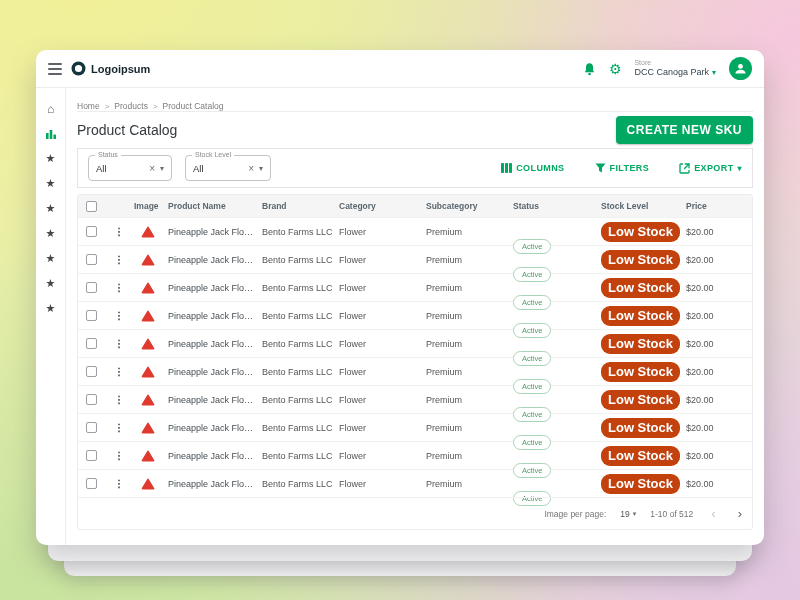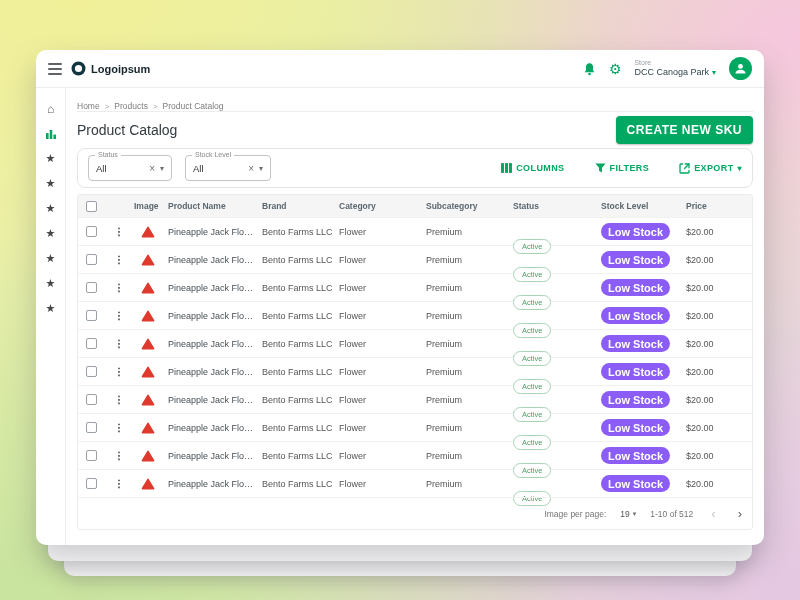--- a/index.html
+++ b/index.html
@@ -41,21 +41,21 @@
   .home-glyph { font-size:12px; color:#5f6368; }
   .star { font-size:11px; color:#474747; }
   .content { flex:1; display:flex; flex-direction:column; padding:0 11px; min-width:0; }
   .breadcrumb { height:24px; flex:0 0 24px; display:flex; align-items:flex-end; gap:5px; font-size:8.5px; color:#7d7d7d; border-bottom:1px solid #ececec; }
   .breadcrumb .sep { color:#9e9e9e; font-size:8px; }
   .crumb { cursor:pointer; }
   .title-row { display:flex; align-items:center; justify-content:space-between; height:36px; flex:0 0 36px; }
   .page-title { font-size:14px; color:#333b40; font-weight:500; }
   .create-btn { background:#00a862; color:#fff; font-size:12px; font-weight:700; letter-spacing:.5px; padding:7px 11px; border:none; border-radius:4px; box-shadow:0 1px 2px rgba(0,0,0,.25); cursor:pointer; font-family:inherit; }
   
-  .filterbar { border:1px solid #e4e4e4; border-radius:8px; height:40px; flex:0 0 40px; display:flex; align-items:center; gap:13px; padding:0 10px; }
+  .filterbar { border:1px solid #e4e4e4; border-radius:0; height:40px; flex:0 0 40px; display:flex; align-items:center; gap:13px; padding:0 10px; }
   .select { position:relative; height:26px; border:1px solid #c4c4c4; border-radius:4px; display:flex; align-items:center; padding:0 7px; gap:5px; cursor:pointer; background:#fff; }
   .select.status { width:84px; }
   .select.stock { width:86px; }
   .flabel { position:absolute; top:-5px; left:6px; background:#fff; padding:0 3px; font-size:7px; color:#8a8a8a; }
   .val { font-size:9.5px; color:#333; flex:1; }
   .clear { font-size:10px; color:#707070; }
   .chevs { font-size:8px; color:#707070; }
   .search { width:84px; height:26px; border:1px solid #c4c4c4; border-radius:4px; display:flex; align-items:center; padding:0 7px; gap:4px; background:#fff; }
   .search input { border:none; outline:none; width:100%; min-width:0; font-size:9.5px; color:#333; font-family:inherit; background:transparent; }
   .search input::placeholder { color:#9e9e9e; }
@@ -67,21 +67,21 @@
   .thead, .trow { display:grid; grid-template-columns:30px 26px 34px 94px 77px 87px 87px 88px 85px 1fr; align-items:center; }
   .thead { background:#f5f5f5; height:22px; font-size:8.5px; font-weight:700; color:#5b6770; }
   .trow { height:28px; border-top:1px solid #f1f1f1; font-size:9px; color:#555; }
   .cell { padding-right:4px; white-space:nowrap; overflow:hidden; text-overflow:ellipsis; }
   .cb-cell { display:flex; justify-content:center; }
   .checkbox { width:11px; height:11px; border:1.5px solid #9aa0a6; border-radius:2px; display:inline-block; cursor:pointer; background:#fff; }
   .kebab-cell { display:flex; justify-content:center; font-size:10px; font-weight:700; color:#3c4043; cursor:pointer; }
   .img-cell { display:flex; align-items:center; padding-left:7px; }
   .pname { color:#474f54; }
   .pill { display:inline-block; border:1px solid #a8d4b6; color:#4f9d68; font-size:7.5px; padding:2px 8px; border-radius:9px; background:#fff;margin-top:30px; }
-  .badge { display:inline-block; background:#8b5cf6; color:#fff; font-size:11px; font-weight:700; padding:2.5px 7px; border-radius:9px; }
+  .badge { display:inline-block; background:#c2410c; color:#fff; font-size:13px; font-weight:700; padding:2.5px 7px; border-radius:9px; }
   
   .pagination { display:flex; align-items:center; justify-content:flex-end; gap:14px; height:32px; font-size:8.5px; color:#757575; padding-right:6px; border-top:1px solid #f1f1f1; }
   .rpp { display:flex; align-items:center; gap:3px; cursor:pointer; color:#555; }
   .rpp .chevs { font-size:7px; }
   .pgbtn { font-size:13px; cursor:pointer; padding:0 4px; line-height:1; }
   .pgbtn.prev { color:#c5c5c5; }
   .pgbtn.next { color:#5f6368; }
 </style>
 </head>
 <body>

